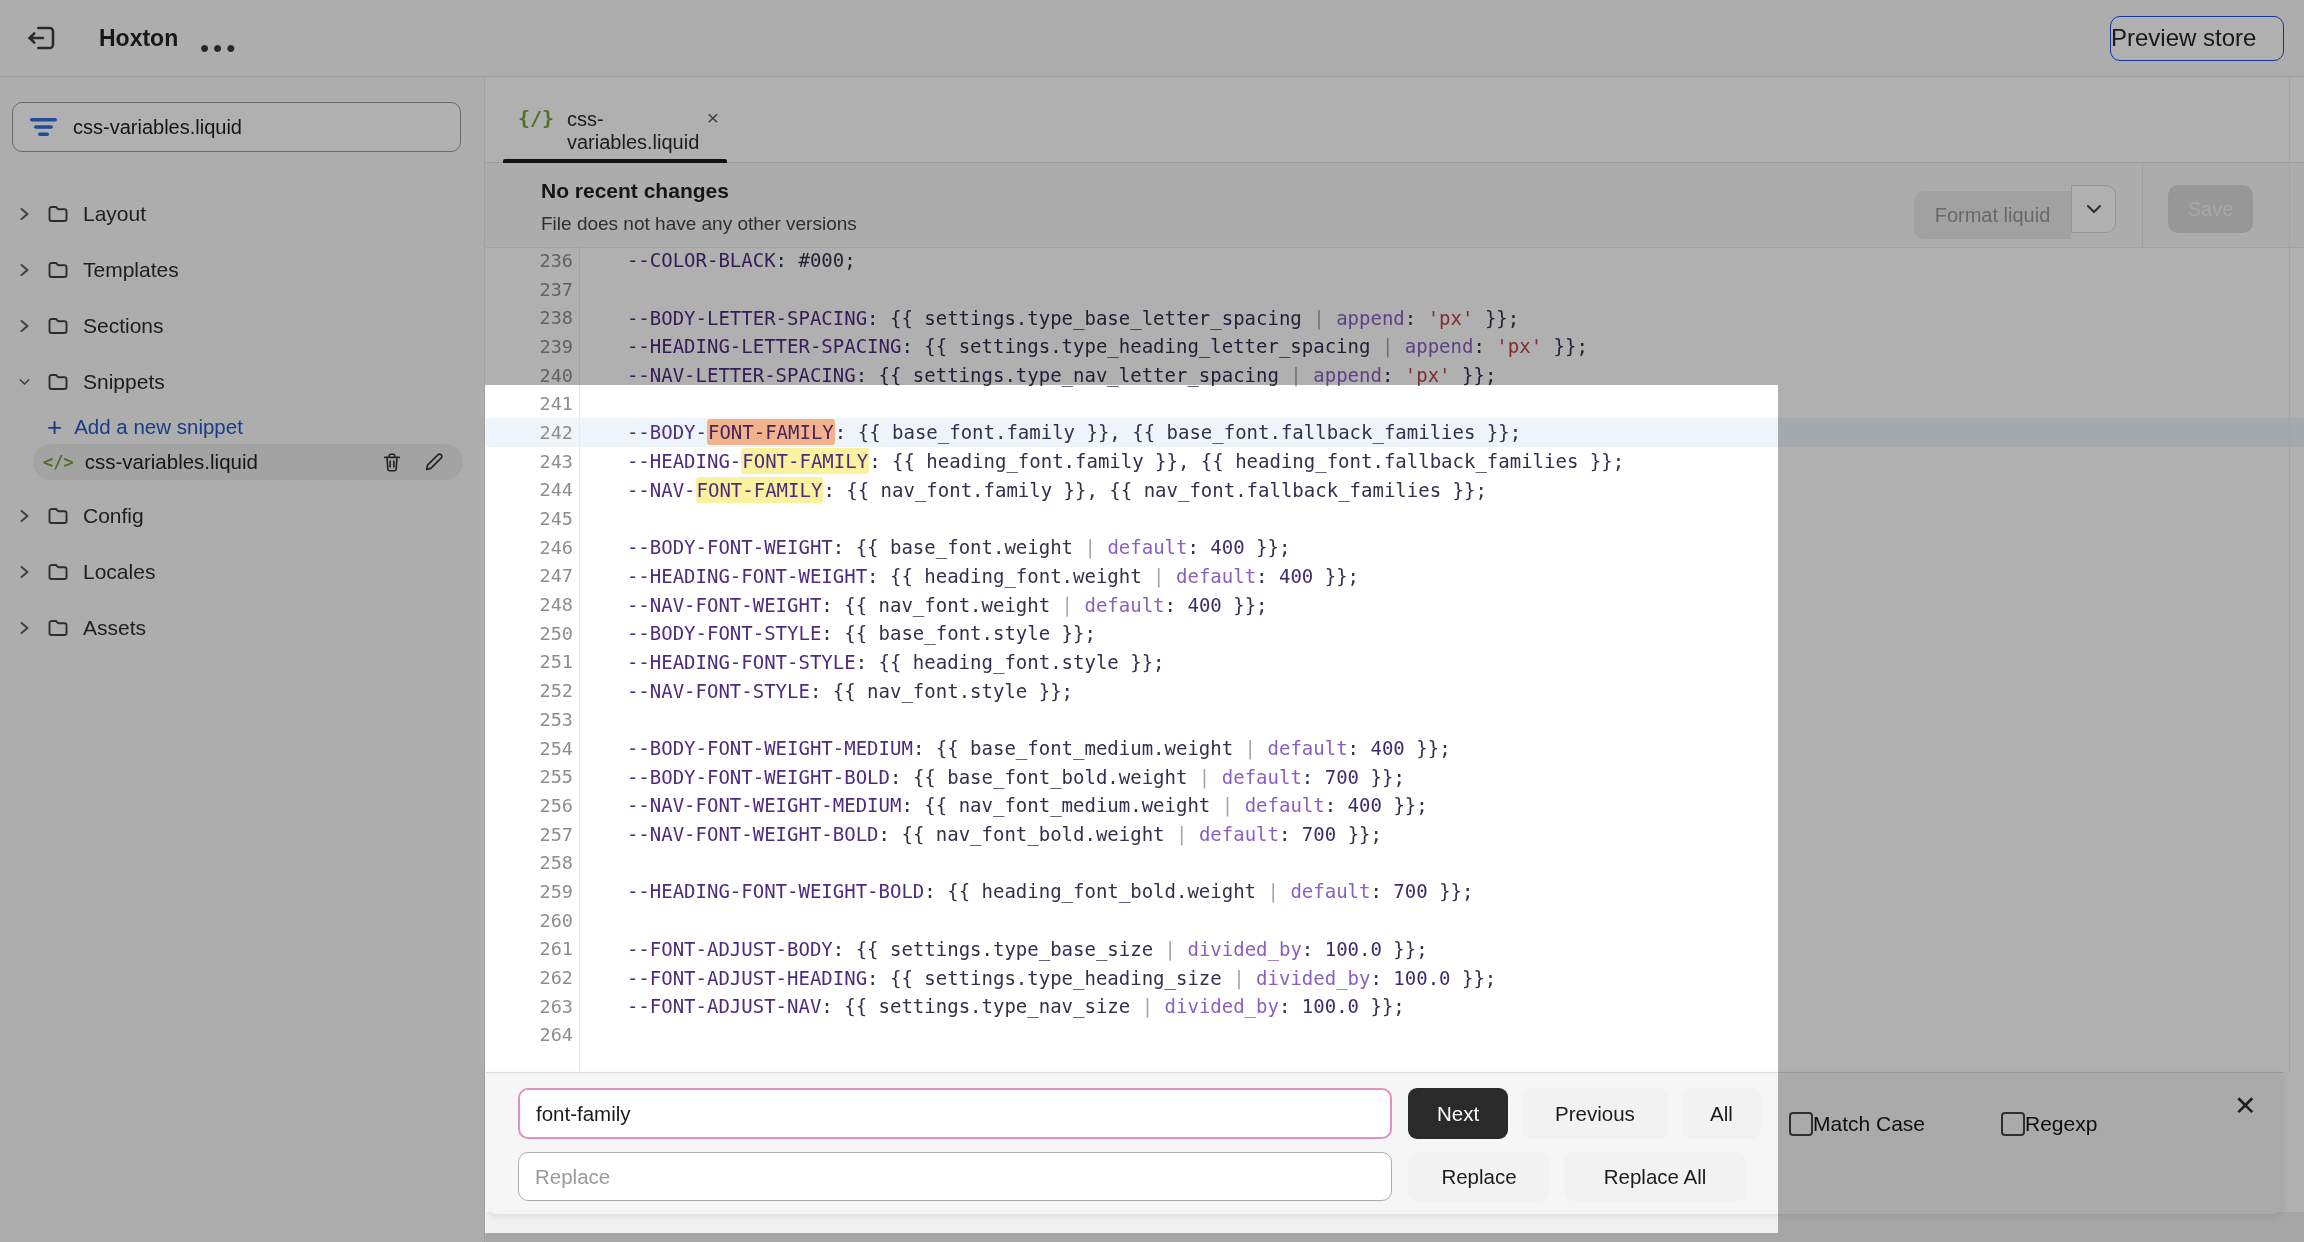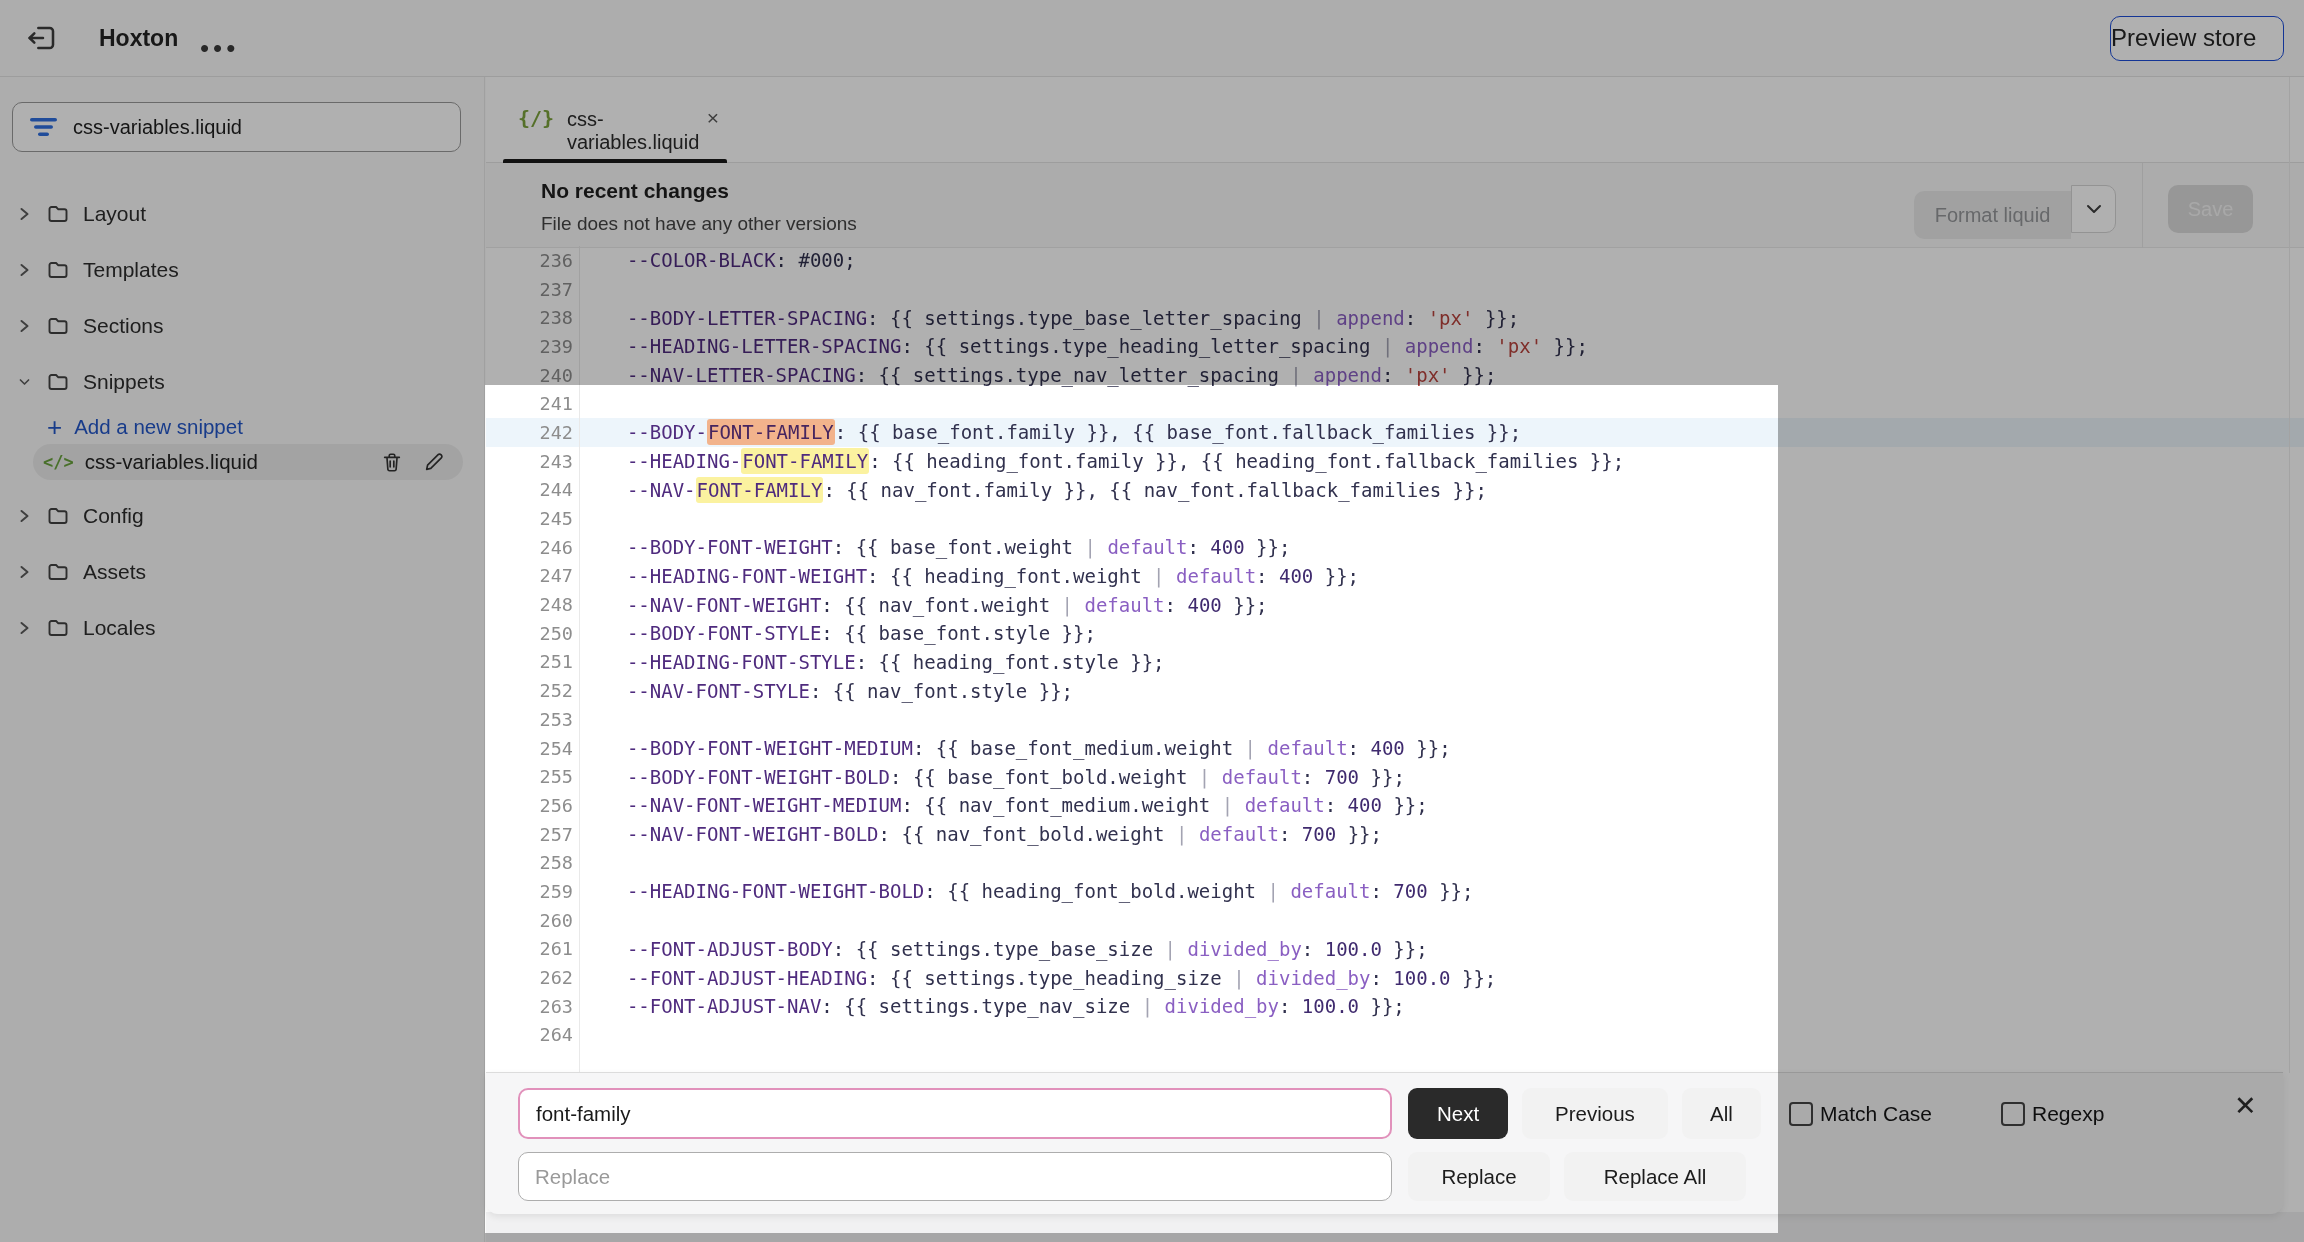--- a/index.html
+++ b/index.html
@@ -87,21 +87,21 @@
      background:#fff;font-size:20.5px;color:#1a1a1a;padding:0 16px;box-sizing:border-box;outline:none;
      font-family:"Liberation Sans",sans-serif;}
   #replace-input::placeholder{color:#9a9a9a;}
   .fbtn{position:absolute;border-radius:9px;font-size:20.5px;text-align:center;cursor:pointer;
      display:flex;align-items:center;justify-content:center;}
   #next-btn{left:922px;top:15px;width:100px;height:51px;background:#2a2a2a;color:#ffffff;}
   #prev-btn{left:1036px;top:15px;width:146px;height:51px;background:#f2f2f2;color:#1c1c1c;}
   #all-btn{left:1196px;top:15px;width:79px;height:51px;background:#f2f2f2;color:#1c1c1c;}
   #replace-btn{left:922px;top:79px;width:142px;height:49px;background:#f2f2f2;color:#1c1c1c;}
   #replace-all-btn{left:1078px;top:79px;width:182px;height:49px;background:#f2f2f2;color:#1c1c1c;}
-  .chkgrp{position:absolute;top:15px;height:51px;display:flex;align-items:center;gap:7px;cursor:pointer;text-align:right;}
+  .chkgrp{position:absolute;top:25px;height:51px;display:flex;align-items:center;cursor:pointer;text-align:right;}
   #chk-matchcase{left:1303px;}
   #chk-regexp{left:1471px;padding-left:44px;}
   .chkbox{width:20px;height:20px;border:2px solid #454545;border-radius:4px;background:transparent;flex:none;}
   .chklabel{font-size:21px;color:#151515;}
   #find-close{position:absolute;left:1748px;top:20px;font-size:27px;color:#2e2e2e;cursor:pointer;line-height:1;}
 
   
   #spotlight{left:485px;top:385px;width:1293px;height:848px;box-shadow:0 0 0 4000px rgba(0,0,0,0.31);
      pointer-events:none;z-index:60;}
 </style>
@@ -216,34 +216,34 @@
         <span class="chev">
           <svg width="13" height="16" viewBox="0 0 12 16" fill="none" stroke="#5c5c5c" stroke-width="2" stroke-linecap="round" stroke-linejoin="round">
             <path d="M3 3 l6 5 -6 5"></path>
           </svg>
         </span>
         <span class="fico">
           <svg width="26" height="24" viewBox="0 0 24 24" fill="none" stroke="#424242" stroke-width="1.9" stroke-linejoin="round">
             <path d="M3.5 7 a2 2 0 0 1 2 -2 h4.6 l2.2 2.3 h6.2 a2 2 0 0 1 2 2 v7.7 a2 2 0 0 1 -2 2 h-13 a2 2 0 0 1 -2 -2 z"></path>
           </svg>
         </span>
+        <span class="tlabel">Locales</span>
+      </div>
+      <div class="trow">
+        <span class="chev">
+          <svg width="13" height="16" viewBox="0 0 12 16" fill="none" stroke="#5c5c5c" stroke-width="2" stroke-linecap="round" stroke-linejoin="round">
+            <path d="M3 3 l6 5 -6 5"></path>
+          </svg>
+        </span>
+        <span class="fico">
+          <svg width="26" height="24" viewBox="0 0 24 24" fill="none" stroke="#424242" stroke-width="1.9" stroke-linejoin="round">
+            <path d="M3.5 7 a2 2 0 0 1 2 -2 h4.6 l2.2 2.3 h6.2 a2 2 0 0 1 2 2 v7.7 a2 2 0 0 1 -2 2 h-13 a2 2 0 0 1 -2 -2 z"></path>
+          </svg>
+        </span>
         <span class="tlabel">Assets</span>
-      </div>
-      <div class="trow">
-        <span class="chev">
-          <svg width="13" height="16" viewBox="0 0 12 16" fill="none" stroke="#5c5c5c" stroke-width="2" stroke-linecap="round" stroke-linejoin="round">
-            <path d="M3 3 l6 5 -6 5"></path>
-          </svg>
-        </span>
-        <span class="fico">
-          <svg width="26" height="24" viewBox="0 0 24 24" fill="none" stroke="#424242" stroke-width="1.9" stroke-linejoin="round">
-            <path d="M3.5 7 a2 2 0 0 1 2 -2 h4.6 l2.2 2.3 h6.2 a2 2 0 0 1 2 2 v7.7 a2 2 0 0 1 -2 2 h-13 a2 2 0 0 1 -2 -2 z"></path>
-          </svg>
-        </span>
-        <span class="tlabel">Locales</span>
       </div>
     </div>
 </div>
 
 <div id="editor" class="abs">
 
   <div id="tabbar" class="abs">
     <div id="tab">
       <span class="ticon">{/}</span>
       <span class="tname">css-variables.liquid</span>

